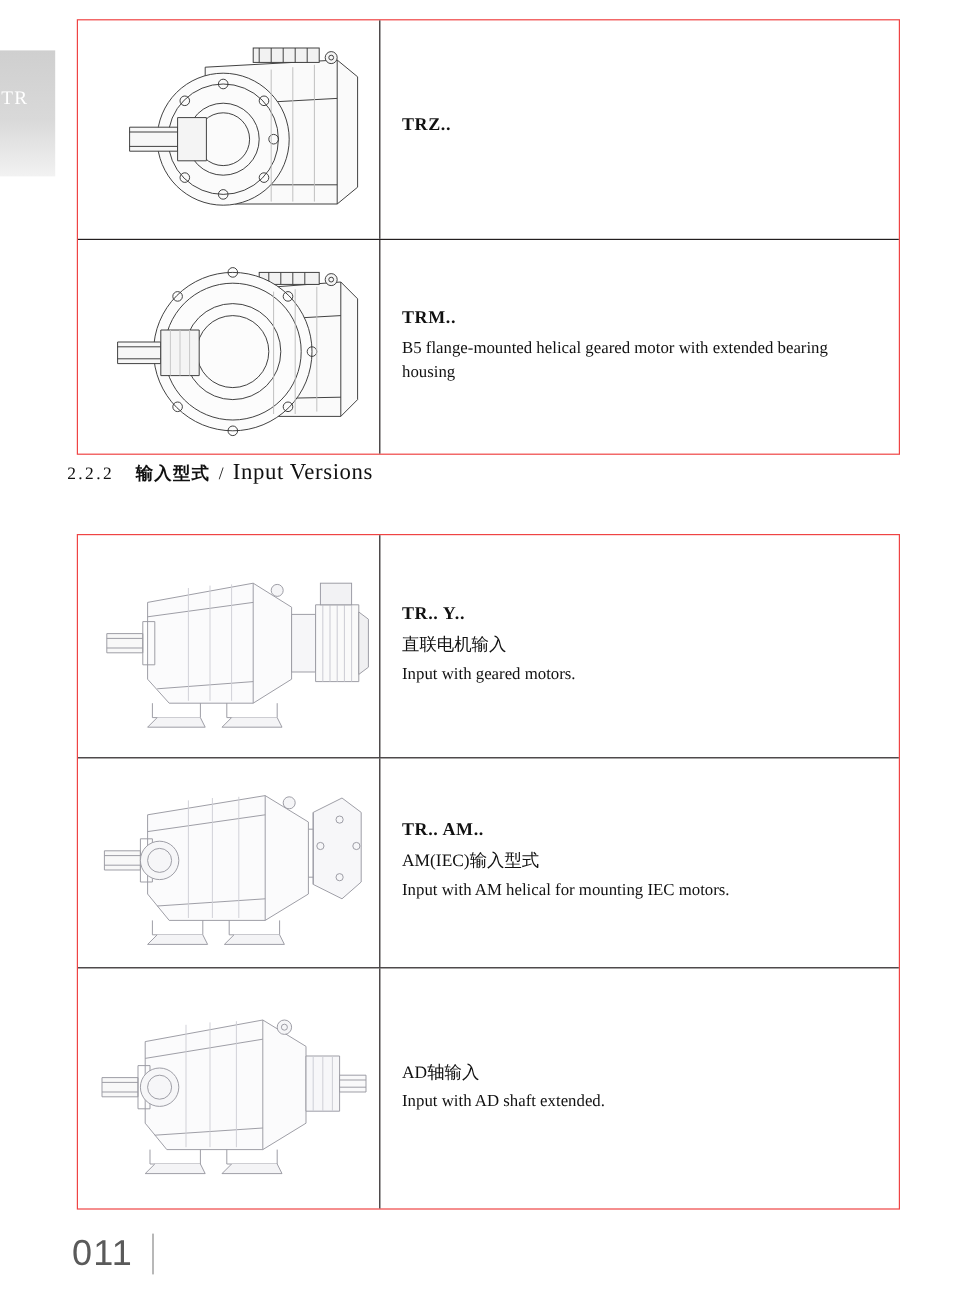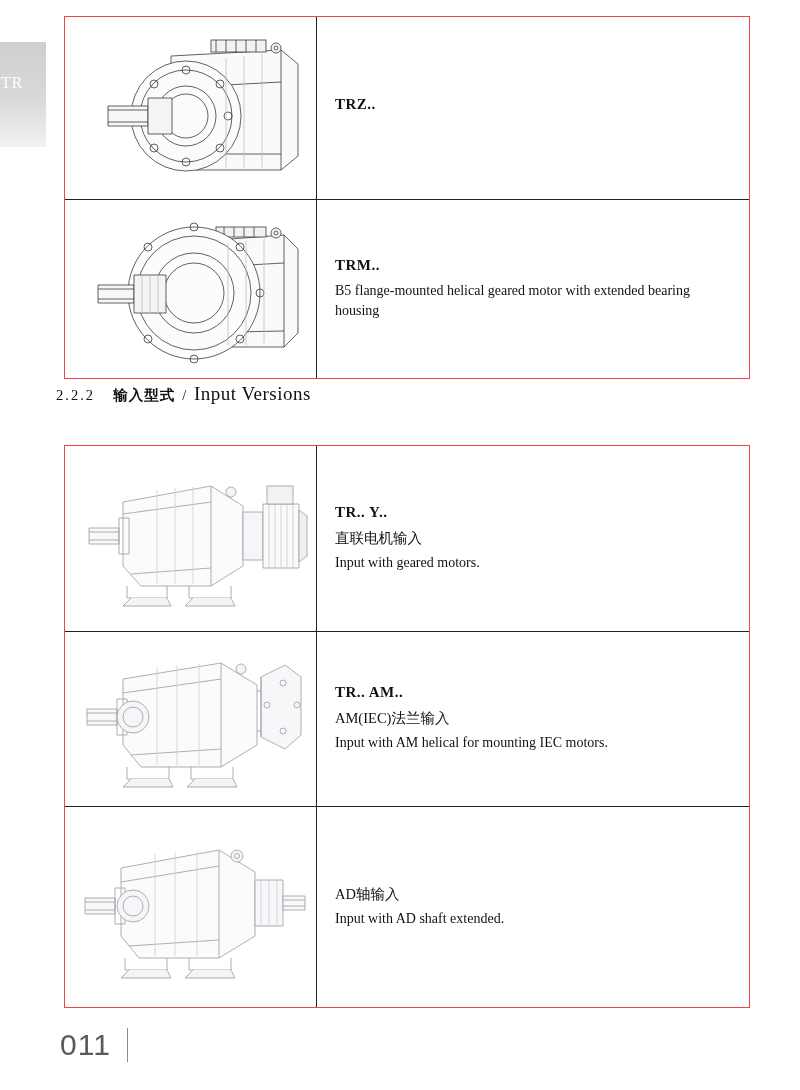--- a/index.html
+++ b/index.html
@@ -292,21 +292,21 @@
           <circle cx="226" cy="66" r="3"></circle>
           <circle cx="212" cy="92" r="3"></circle>
           <circle cx="196" cy="66" r="3"></circle>
           <path d="M186 52 L190 52 M186 92 L190 92"></path>
           <circle cx="170" cy="30" r="5" fill="#f5f5f7"></circle>
         </g>
       </svg>
     </div>
     <div class="cell-txt">
       <div class="code">TR.. AM..</div>
-      <div class="zh">AM(IEC)法兰输入</div>
+      <div class="zh">AM(IEC)输入型式</div>
       <div class="en">Input with AM helical for mounting IEC motors.</div>
     </div>
   </div>
 
   <div class="row" style="height:200px;">
     <div class="cell-img">
       <svg class="drawing" width="240" height="170" viewBox="0 0 240 170">
         <g fill="none" stroke="#9a9aa2" stroke-width="0.8">
           <path d="M50 46 L148 28 L184 50 L184 114 L148 136 L68 136 L50 114 Z" fill="#fbfbfc"></path>
           <path d="M148 28 L148 136 M50 60 L148 44 M58 124 L148 118"></path>

